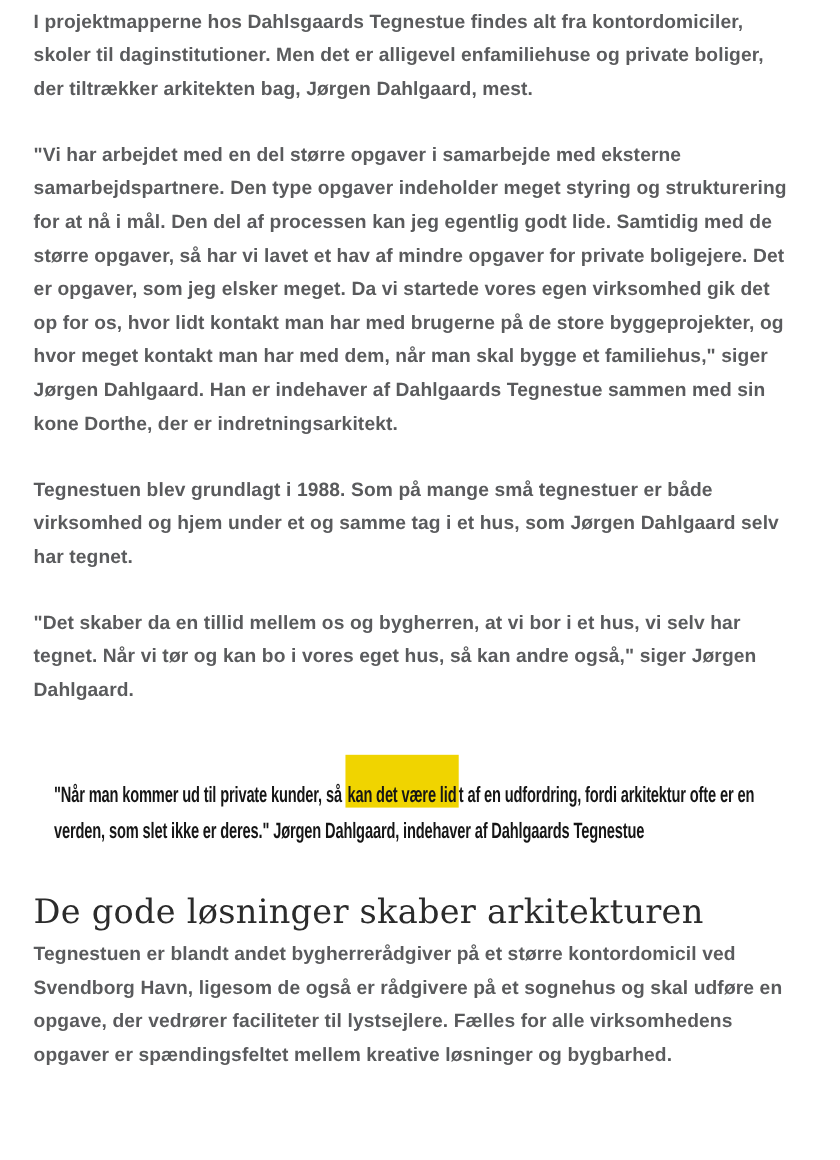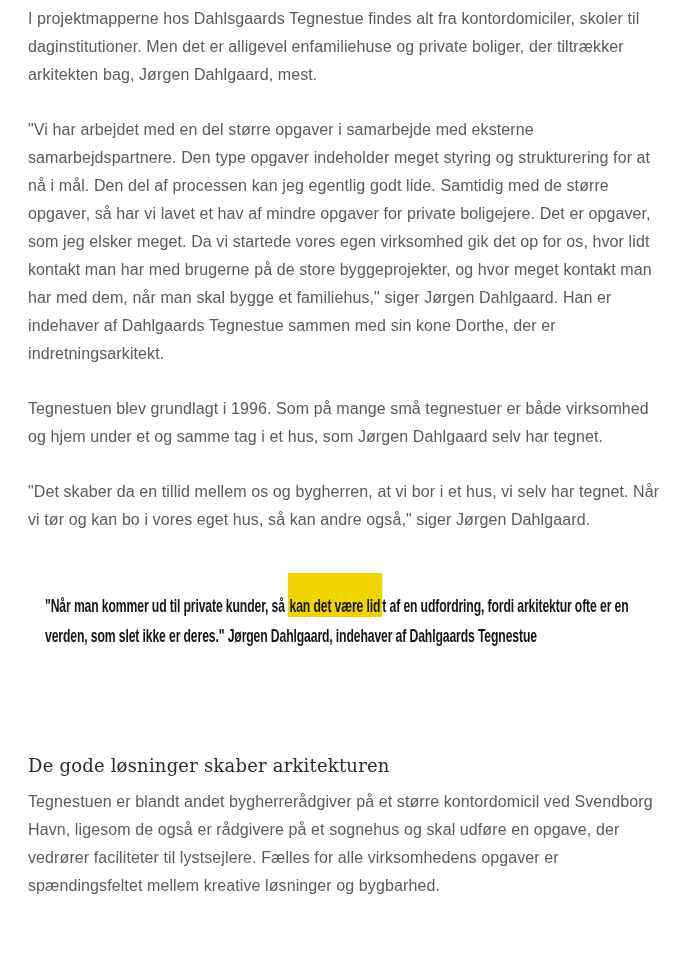--- a/index.html
+++ b/index.html
@@ -12,21 +12,21 @@
     height: 967px;
     overflow: hidden;
     font-family: "Liberation Sans", sans-serif;
   }
   .article {
     padding: 5px 38px 0 28px;
   }
   p.body-par {
     font-size: 16px;
     line-height: 28px;
-    font-weight: 400;
+    font-weight: 700;
     color: #5a5b5d;
     margin: 0 0 27px 0;
     letter-spacing: 0.1px;
   }
   p.last {
     margin-bottom: 0;
   }
   .pullquote {
     margin: 57px 0 0 17px;
     width: 960px;
@@ -40,37 +40,37 @@
     transform-origin: 0 0;
     white-space: nowrap;
   }
   .hl {
     
     padding: 22px 3px 1px 2px;
   }
   h2.section-heading {
     font-family: "DejaVu Serif", "Liberation Serif", serif;
     font-weight: 400;
-    font-size: 18px;
+    font-size: 28px;
     line-height: 30px;
     color: #2b2b2b;
-    margin: 100px 0 7px 0;
+    margin: 38px 0 7px 0;
     letter-spacing: 0.2px;
   }
 </style>
 </head>
 <body>
 
 <div class="article">
 
   <p class="body-par" data-bind="article.paragraphs.0">I projektmapperne hos Dahlsgaards Tegnestue findes alt fra kontordomiciler, skoler til daginstitutioner. Men det er alligevel enfamiliehuse og private boliger, der tiltrækker arkitekten bag, Jørgen Dahlgaard, mest.</p>
 
   <p class="body-par" data-bind="article.paragraphs.1">"Vi har arbejdet med en del større opgaver i samarbejde med eksterne samarbejdspartnere. Den type opgaver indeholder meget styring og strukturering for at nå i mål. Den del af processen kan jeg egentlig godt lide. Samtidig med de større opgaver, så har vi lavet et hav af mindre opgaver for private boligejere. Det er opgaver, som jeg elsker meget. Da vi startede vores egen virksomhed gik det op for os, hvor lidt kontakt man har med brugerne på de store byggeprojekter, og hvor meget kontakt man har med dem, når man skal bygge et familiehus," siger Jørgen Dahlgaard. Han er indehaver af Dahlgaards Tegnestue sammen med sin kone Dorthe, der er indretningsarkitekt.</p>
 
-  <p class="body-par" data-bind="article.paragraphs.2">Tegnestuen blev grundlagt i 1996. Som på mange små tegnestuer er både virksomhed og hjem under et og samme tag i et hus, som Jørgen Dahlgaard selv har tegnet.</p>
+  <p class="body-par" data-bind="article.paragraphs.2">Tegnestuen blev grundlagt i 1988. Som på mange små tegnestuer er både virksomhed og hjem under et og samme tag i et hus, som Jørgen Dahlgaard selv har tegnet.</p>
 
   <p class="body-par last" data-bind="article.paragraphs.3">"Det skaber da en tillid mellem os og bygherren, at vi bor i et hus, vi selv har tegnet. Når vi tør og kan bo i vores eget hus, så kan andre også," siger Jørgen Dahlgaard.</p>
 
   <div class="pullquote">
     <span data-bind="article.pullquote.line1_pre">"Når man kommer ud til private kunder, så </span><span class="hl" data-bind="article.pullquote.highlight" data-bind-style="backgroundColor:colors.highlight" style="background-color: rgb(240, 212, 0);">kan det være lid</span><span data-bind="article.pullquote.line1_post">t af en udfordring, fordi arkitektur ofte er en</span><br>
     <span data-bind="article.pullquote.line2">verden, som slet ikke er deres." Jørgen Dahlgaard, indehaver af Dahlgaards Tegnestue</span>
   </div>
 
   <h2 class="section-heading" data-bind="article.section_heading">De gode løsninger skaber arkitekturen</h2>
 

